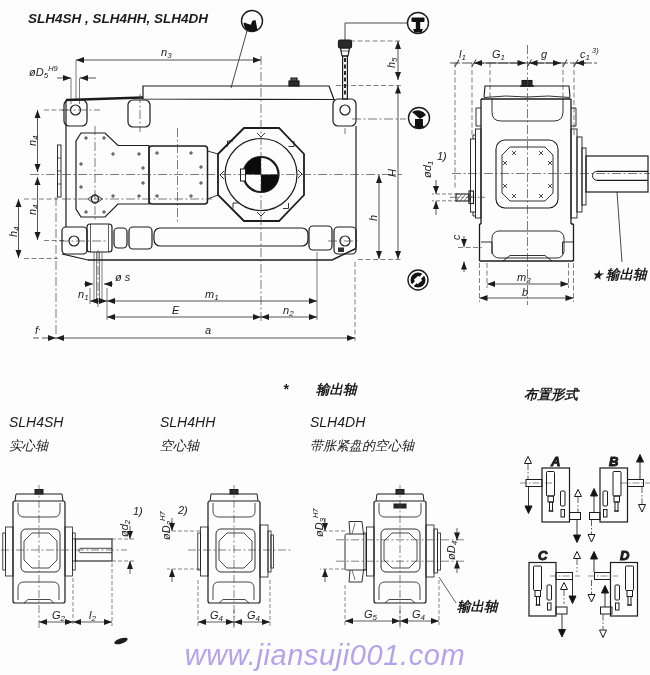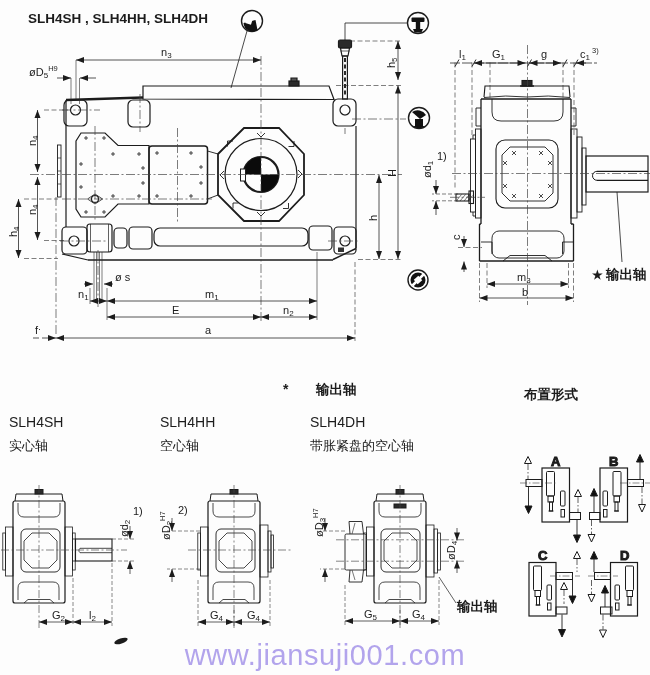--- a/index.html
+++ b/index.html
@@ -1,16 +1,16 @@
 <!DOCTYPE html>
 <html><head>
 <meta charset="utf-8">
 <style>
 html,body{margin:0;padding:0;background:#fff;}
-#page{position:relative;width:650px;height:675px;background:#fdfdfd;font-family:"Liberation Sans",sans-serif;}
+#page{position:relative;width:650px;height:675px;background:#fdfdfd;font-family:"Liberation Sans",sans-serif;font-style:italic;}
 svg{position:absolute;top:0;left:0;}
 text{font-family:"Liberation Sans",sans-serif;fill:#1c1c1c;}
 .dim{font-size:11px;}
 .sub{font-size:8px;}
 .sup{font-size:7.5px;}
 .cn{font-size:13px;}
 .cnb{font-size:13.5px;font-weight:bold;}
 </style>
 </head>
 <body>

